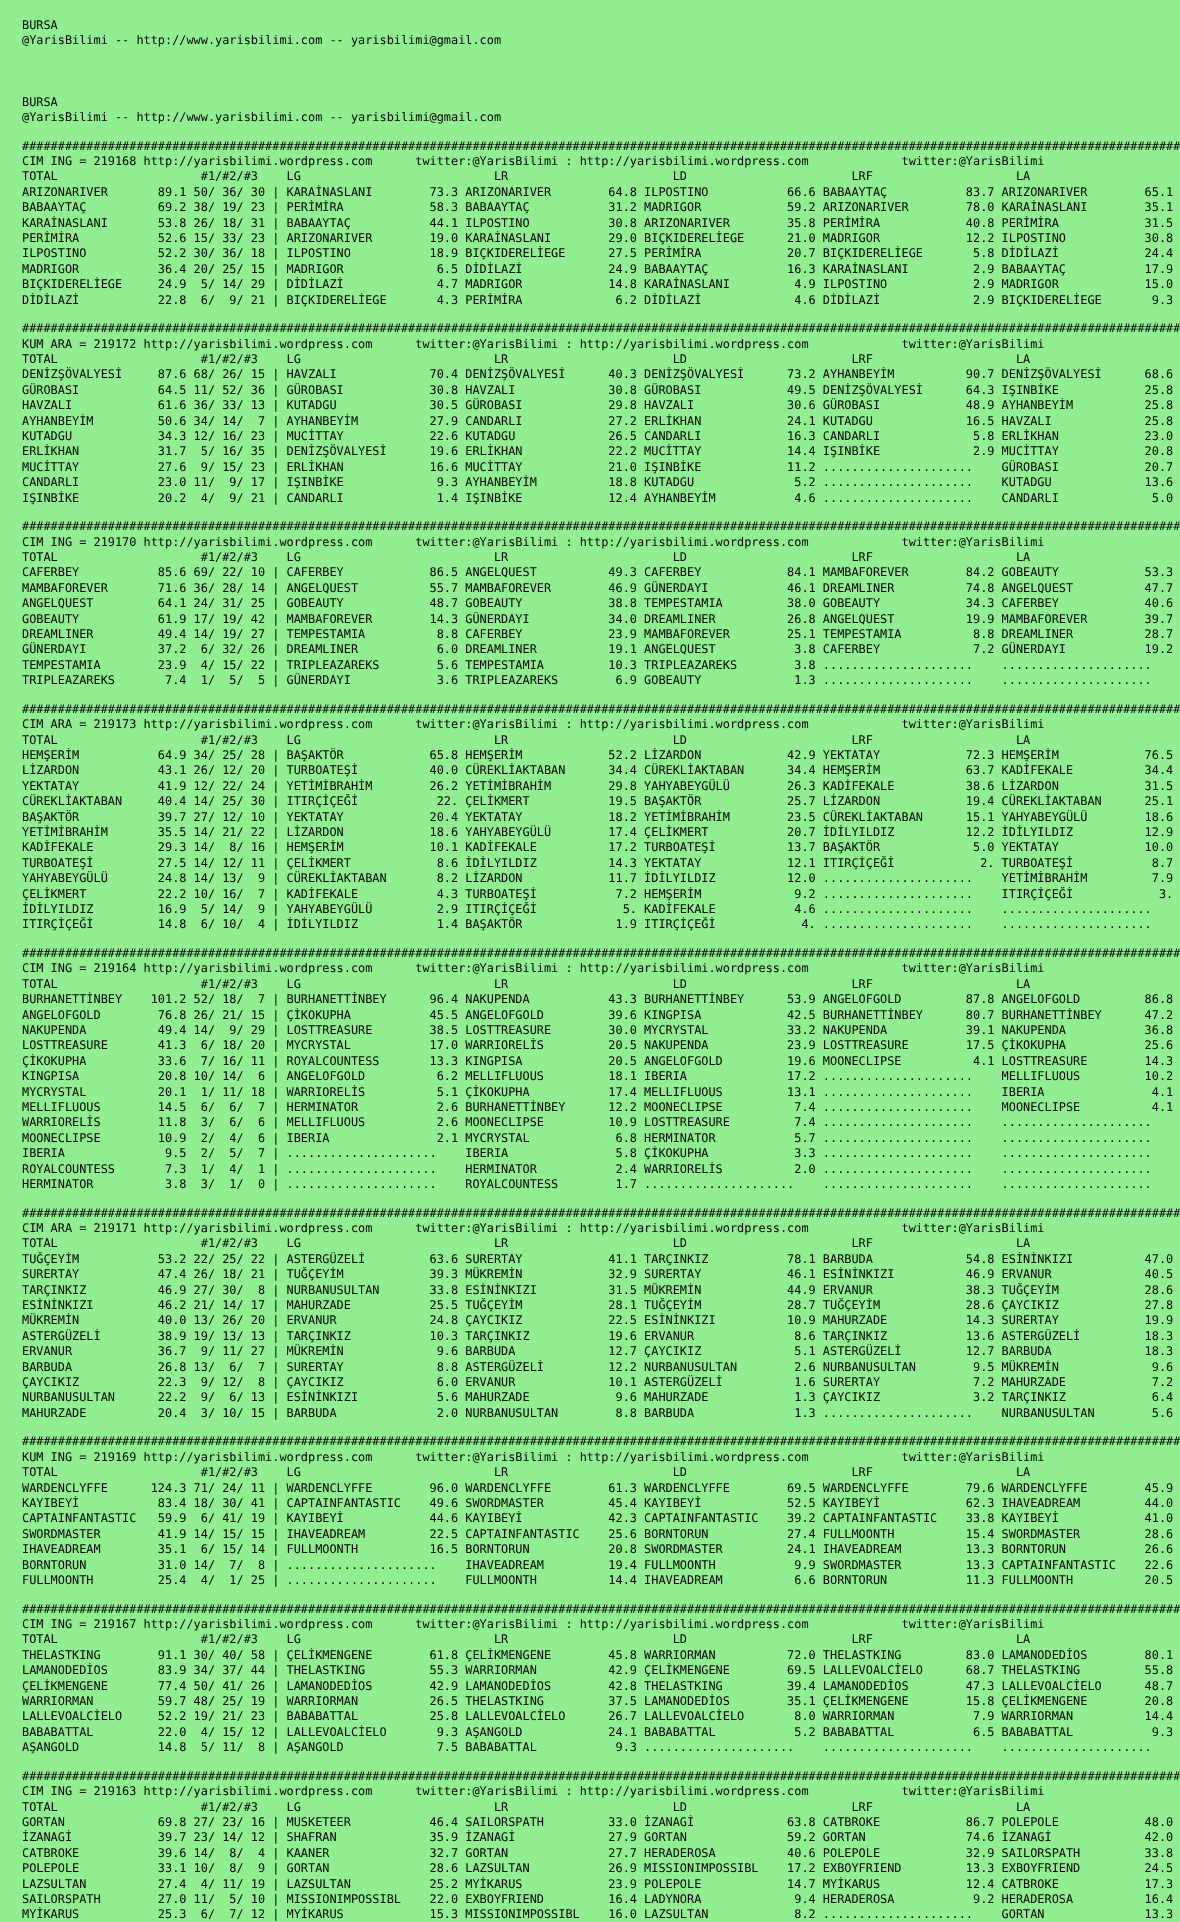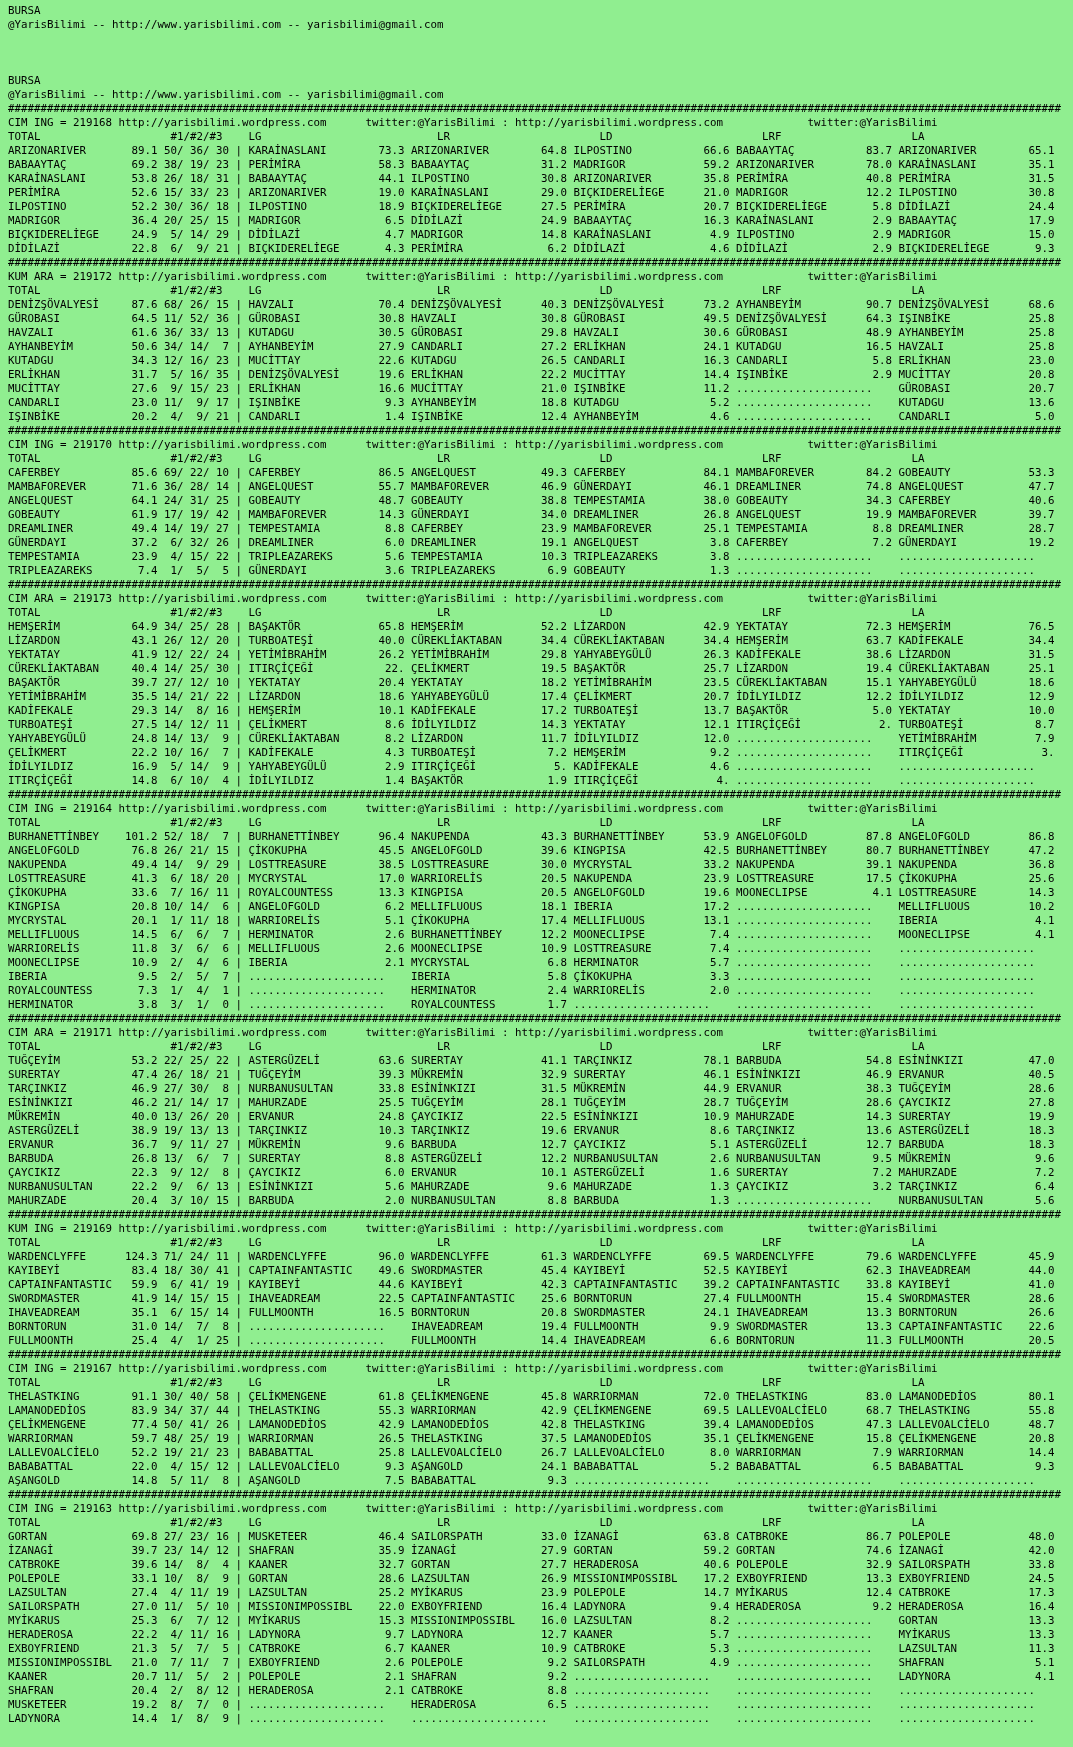--- a/index.html
+++ b/index.html
@@ -2,21 +2,21 @@
 <html><head>
 <meta charset="utf-8">
 <style>
   html,body{margin:0;padding:0;}
   body{
     width:1073px;height:1747px;overflow:hidden;
     background:#90ee90;color:#000;
   }
   .doc{padding:4px 0 0 8px;}
   pre{
-    margin:0;
+    margin:12px;
     font-family:"DejaVu Sans Mono", "Liberation Mono", monospace;
     font-size:10.8px;
     line-height:14px;
     white-space:pre;
   }
 </style>
 </head>
 <body>
 
 <div class="doc">

